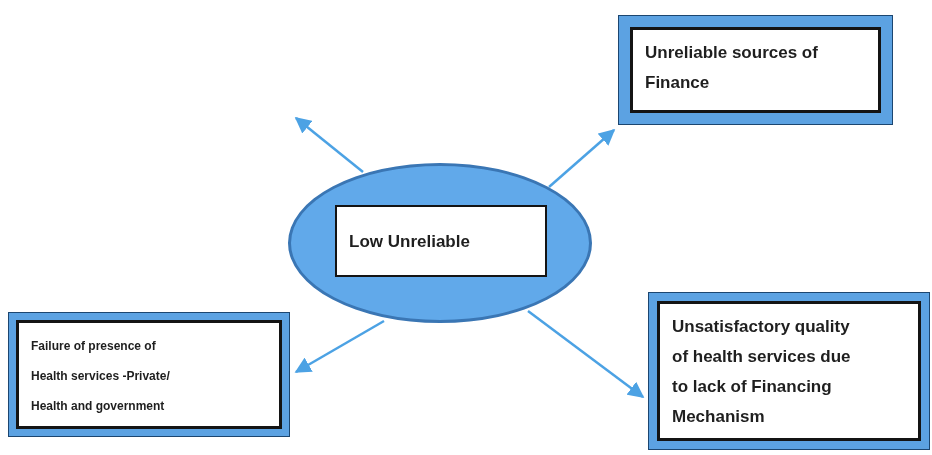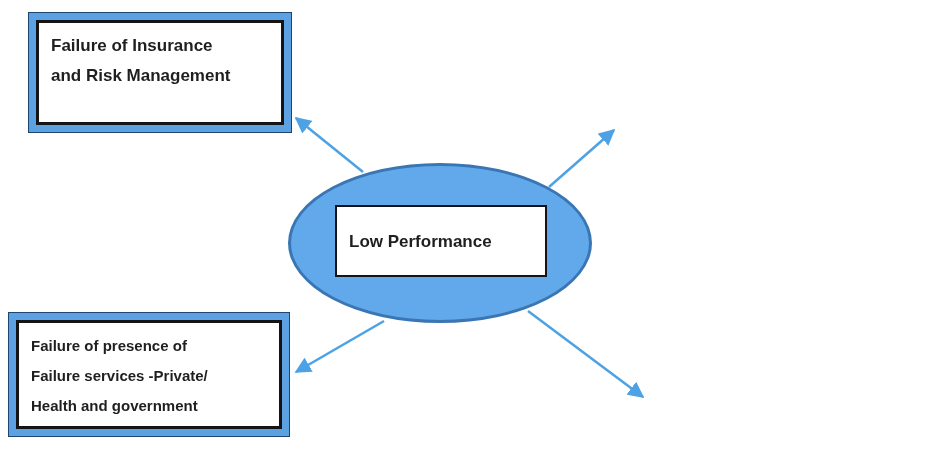--- a/index.html
+++ b/index.html
@@ -37,21 +37,21 @@
     color:var(--text);
     font-weight:bold;
     line-height:30px;
     white-space:nowrap;
   }
   #node-tl{left:28px;top:12px;width:264px;height:121px;padding:7px;}
   #node-tr{left:618px;top:15px;width:275px;height:110px;padding:11px;}
   #node-bl{left:8px;top:312px;width:282px;height:125px;padding:7px;}
   #node-br{left:648px;top:292px;width:282px;height:158px;padding:8px;}
   #node-tl .line, #node-tr .line, #node-br .line{font-size:17px;}
-  #node-bl .line{font-size:15px;}
+  #node-bl .line{font-size:12px;}
   
   .ellipse{
     position:absolute;
     left:288px;top:163px;
     width:304px;height:160px;
     background:var(--ellipse-fill);
     border:3px solid var(--ellipse-border);
     border-radius:50%;
   }
   .center-box{
@@ -86,33 +86,41 @@
       </marker>
     </defs>
     <line class="arrow-line" x1="363" y1="172" x2="296" y2="118" marker-end="url(#ah)"></line>
     <line class="arrow-line" x1="549" y1="187" x2="614" y2="130" marker-end="url(#ah)"></line>
     <line class="arrow-line" x1="384" y1="321" x2="296" y2="372" marker-end="url(#ah)"></line>
     <line class="arrow-line" x1="528" y1="311" x2="643" y2="397" marker-end="url(#ah)"></line>
   </svg>
 
   <div class="ellipse"></div>
   <div class="center-box">
-    <span class="line">Low Performance</span>
+    <span class="line">Low Unreliable</span>
   </div>
 
-  <div class="node" id="node-tl">
+
+  <div class="node" id="node-tr">
     <div class="node-inner">
-      <span class="line">Failure of Insurance</span>
-      <span class="line">and Risk Management</span>
+      <span class="line">Unreliable sources of</span>
+      <span class="line">Finance</span>
     </div>
   </div>
-
 
   <div class="node" id="node-bl">
     <div class="node-inner">
       <span class="line">Failure of presence of</span>
-      <span class="line">Failure services -Private/</span>
+      <span class="line">Health services -Private/</span>
       <span class="line">Health and government</span>
     </div>
   </div>
 
+  <div class="node" id="node-br">
+    <div class="node-inner">
+      <span class="line">Unsatisfactory quality</span>
+      <span class="line">of health services due</span>
+      <span class="line">to lack of Financing</span>
+      <span class="line">Mechanism</span>
+    </div>
+  </div>
 
 </div>
 
 </body></html>

